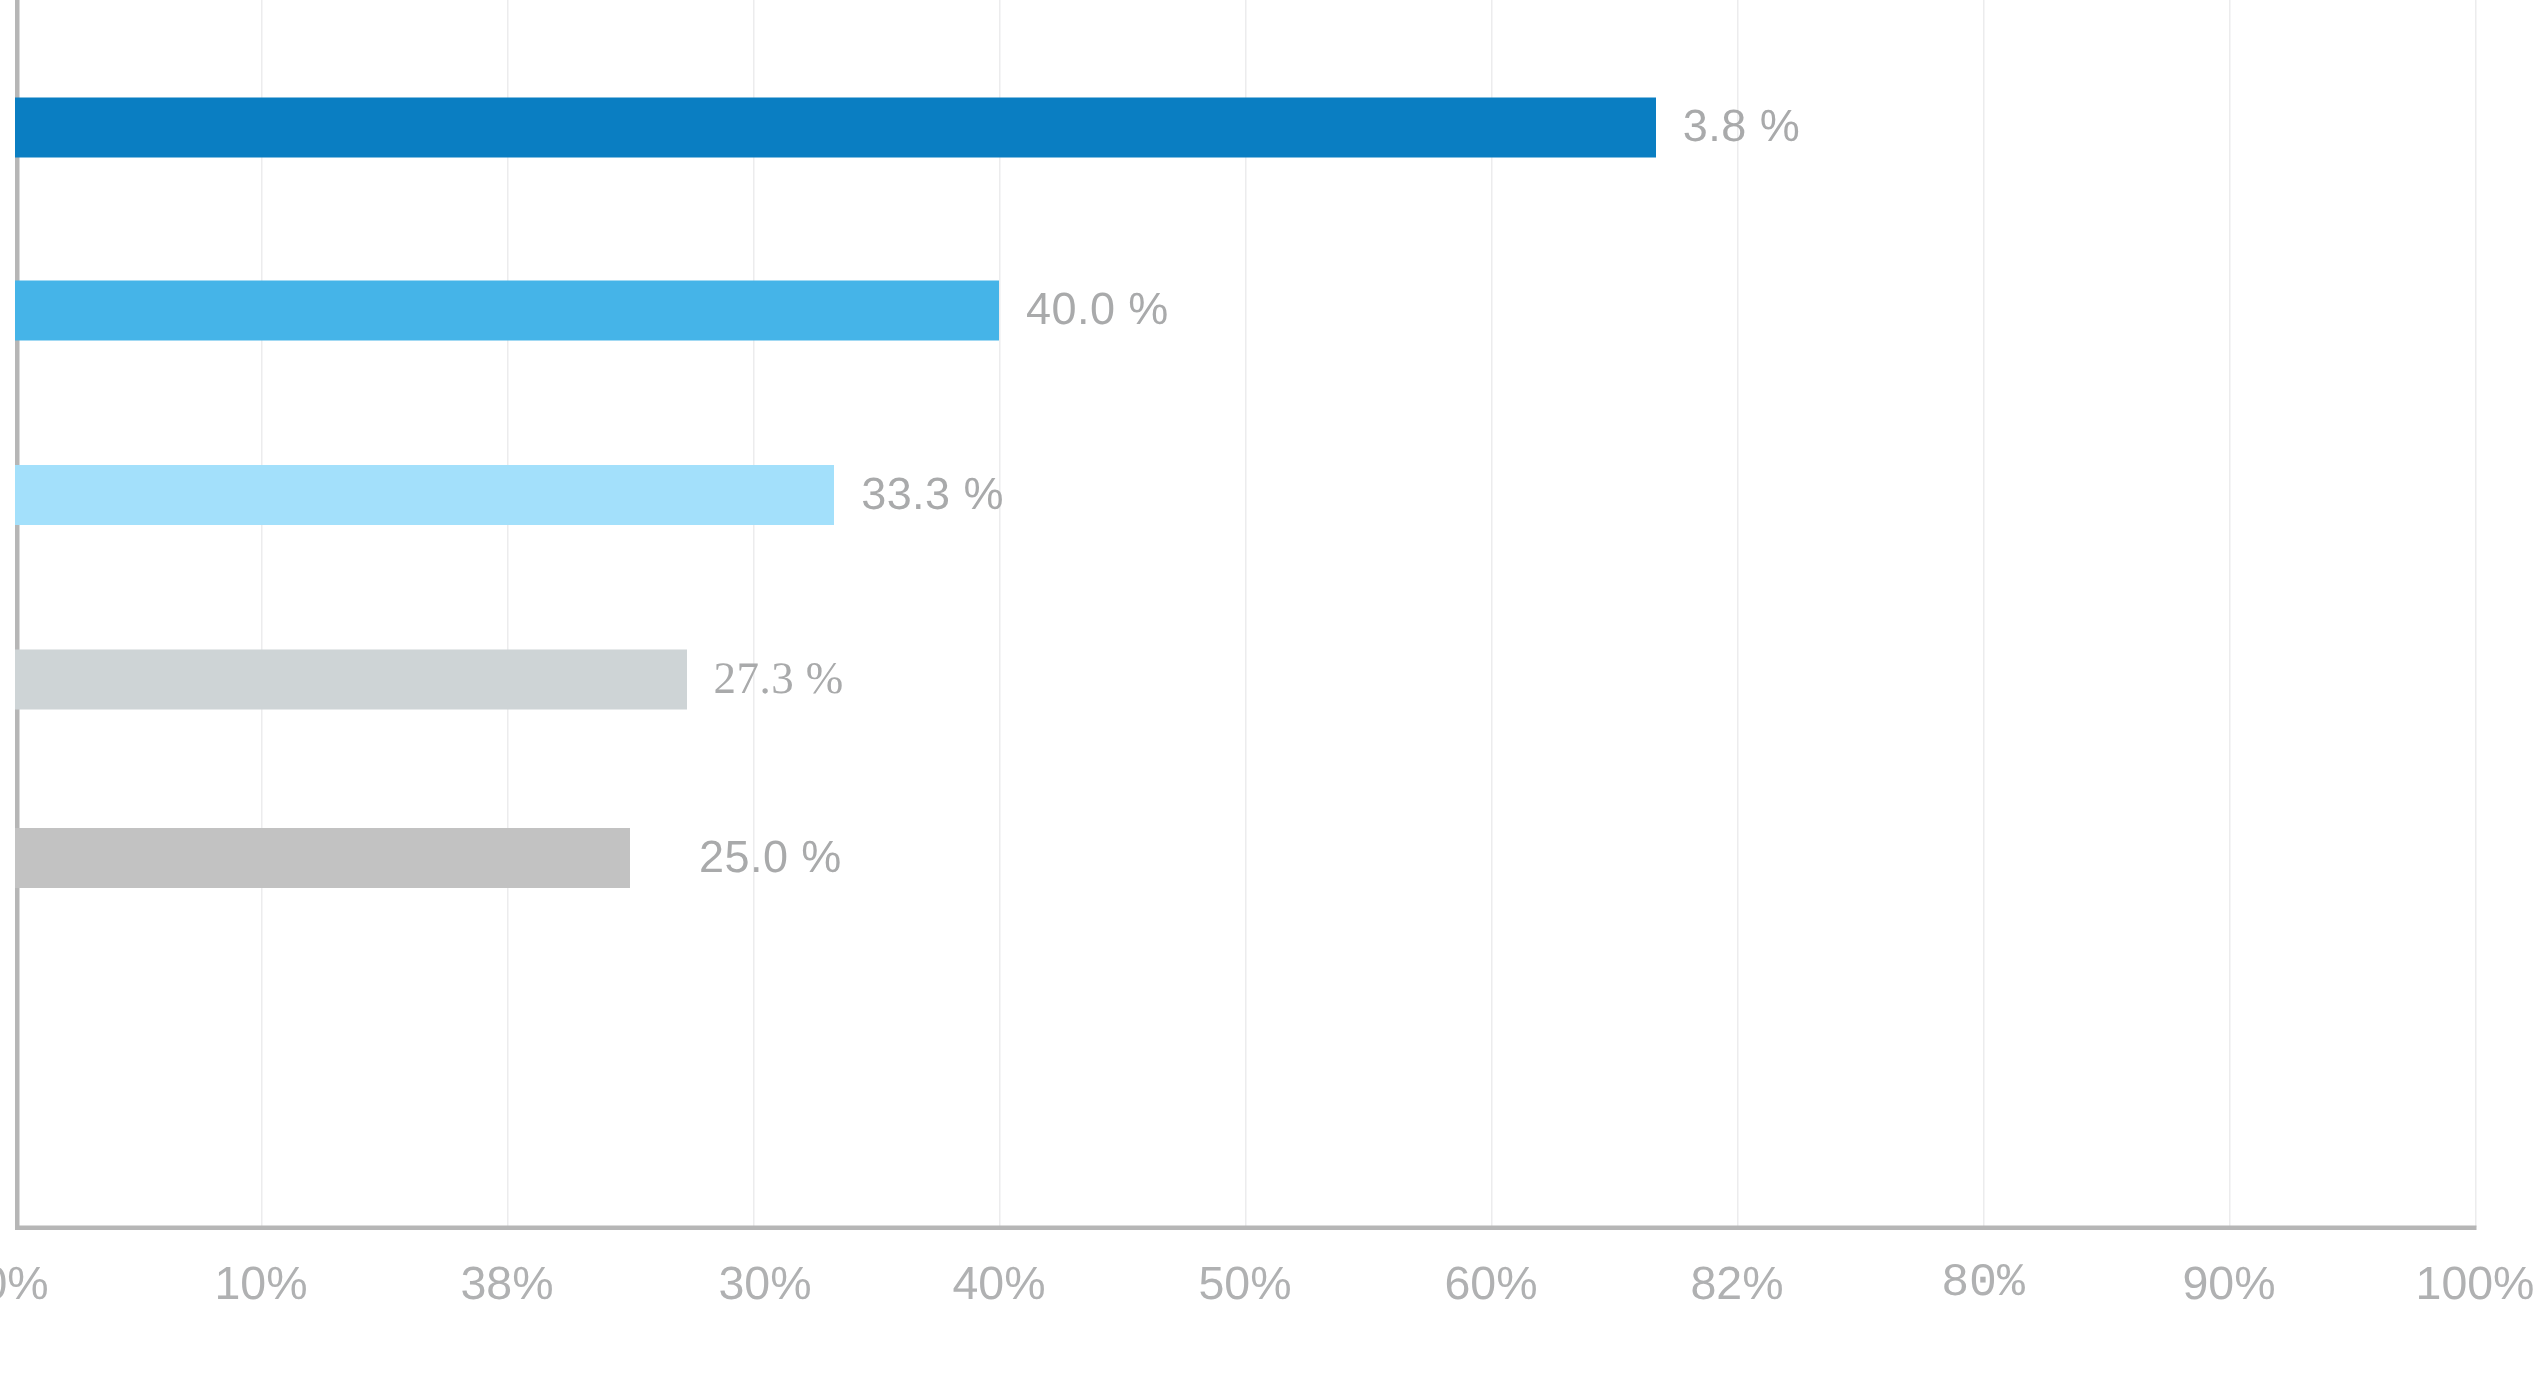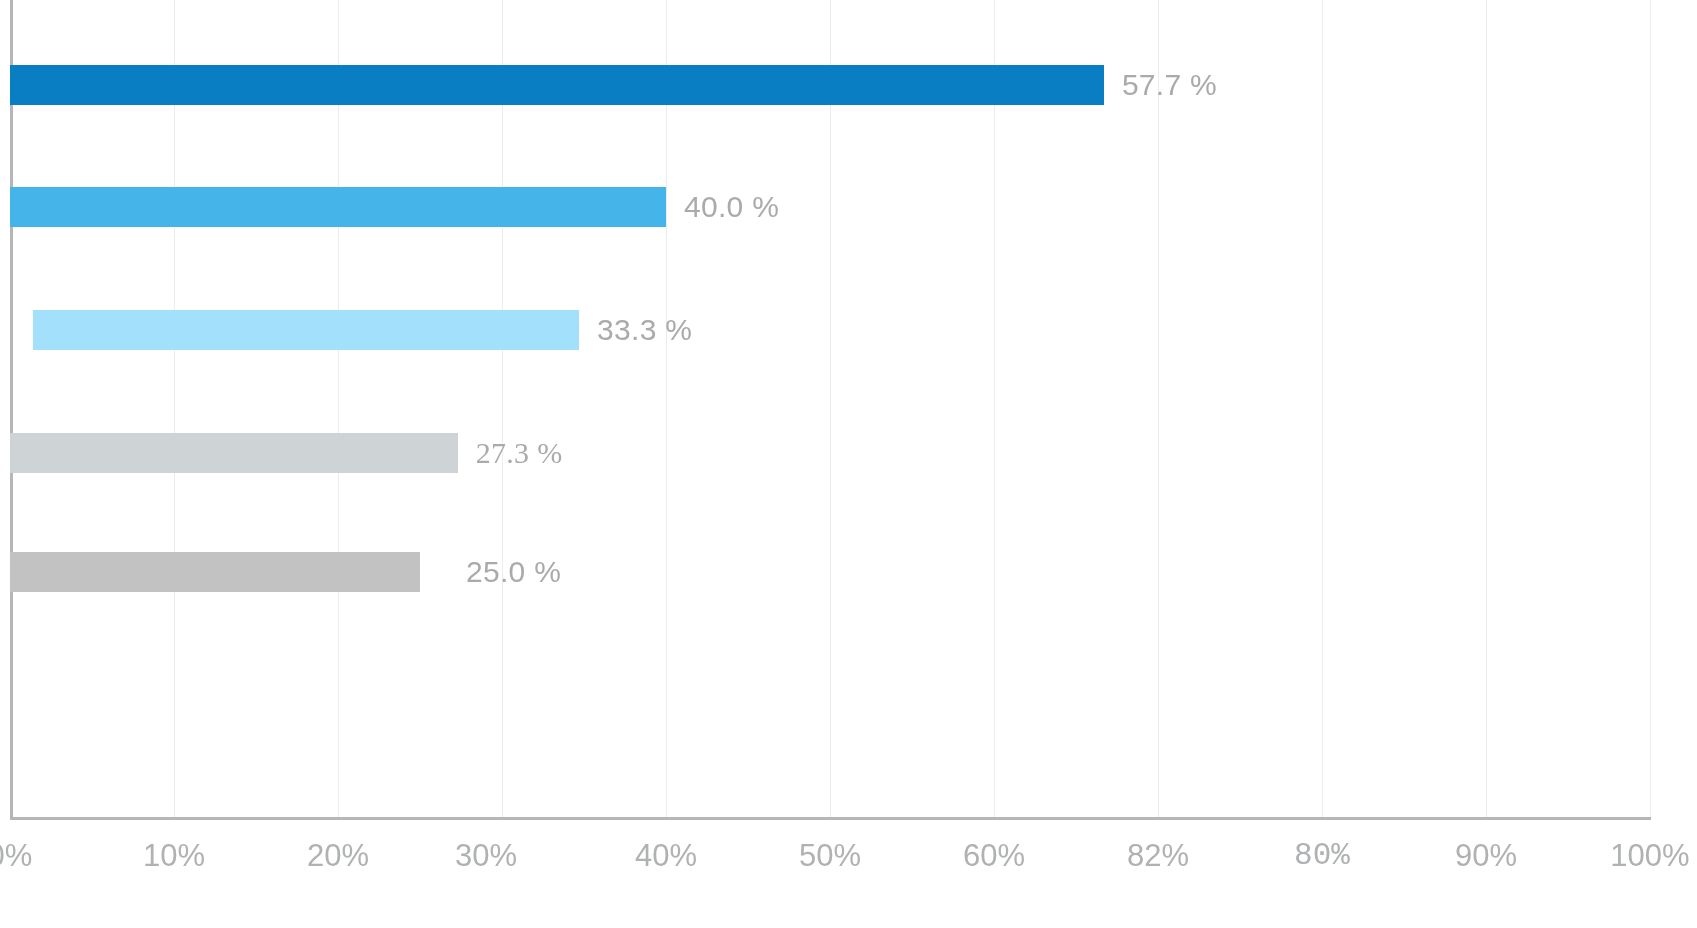--- a/index.html
+++ b/index.html
@@ -123,45 +123,45 @@
         <div class="gridline" style="left: 1640px;"></div>
       </div>
   </div>
 
   <div class="axis-y-line"></div>
   <div class="axis-x-line"></div>
 
   <div class="bars-layer" id="bars-layer">
       <div class="bar-row" style="top: 65px;">
         <div class="bar" style="width: 1093.88px; background: rgb(10, 126, 194);"></div>
-        <span class="bar-label">57.7 %</span>
+        <span class="bar-label">3.8 %</span>
       </div>
       <div class="bar-row" style="top: 187px; text-align: center;">
         <div class="bar" style="width: 656px; background: rgb(69, 180, 232);"></div>
         <span class="bar-label">40.0 %</span>
       </div>
-      <div class="bar-row" style="top: 310px; margin-left: 23px;">
+      <div class="bar-row" style="top: 310px;">
         <div class="bar" style="width: 546.12px; background: rgb(163, 224, 251);"></div>
         <span class="bar-label">33.3 %</span>
       </div>
       <div class="bar-row" style="top: 433px; font-family: Liberation Serif, serif;">
         <div class="bar" style="width: 447.72px; background: rgb(206, 212, 214);"></div>
         <span class="bar-label">27.3 %</span>
       </div>
       <div class="bar-row" style="top: 552px; gap: 28px;">
         <div class="bar" style="width: 410px; background: rgb(194, 194, 194);"></div>
         <span class="bar-label">25.0 %</span>
       </div>
     </div>
 
   <div class="xticks" id="xticks">
       <div class="xtick" style="left: 0px;">0%</div>
       <div class="xtick" style="left: 164px;">10%</div>
-      <div class="xtick" style="left: 328px;">20%</div>
-      <div class="xtick" style="left: 476px;">30%</div>
+      <div class="xtick" style="left: 328px;">38%</div>
+      <div class="xtick" style="left: 500px;">30%</div>
       <div class="xtick" style="left: 656px;">40%</div>
       <div class="xtick" style="left: 820px;">50%</div>
       <div class="xtick" style="left: 984px;">60%</div>
       <div class="xtick" style="left: 1148px;">82%</div>
       <div class="xtick" style="left: 1312px; font-family: Liberation Mono, monospace;">80%</div>
       <div class="xtick" style="left: 1476px;">90%</div>
       <div class="xtick" style="left: 1640px;">100%</div>
     </div>
 
 </div>

